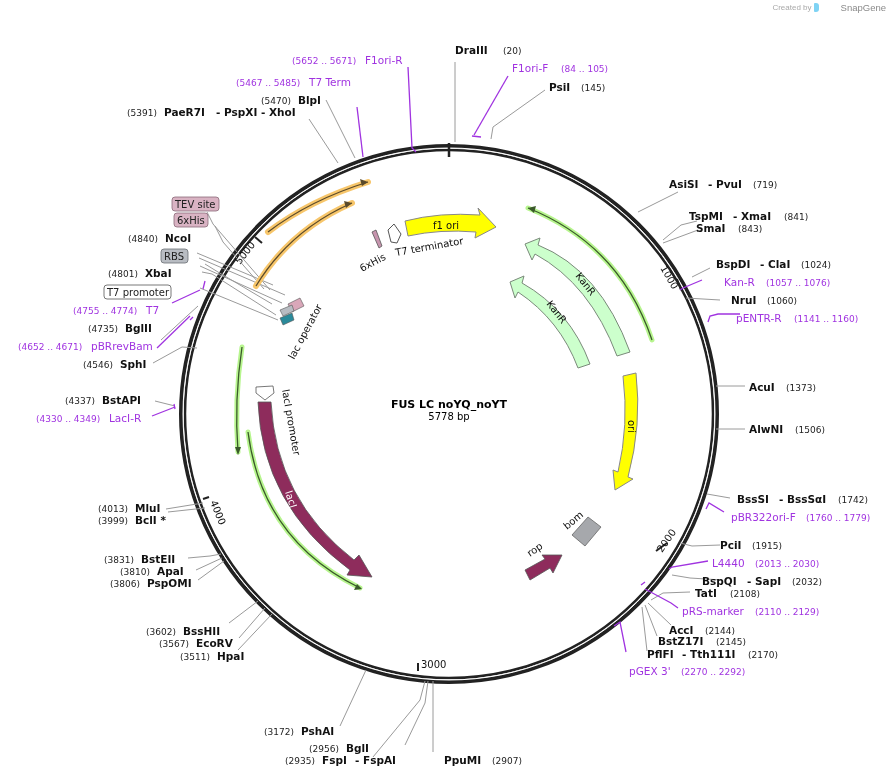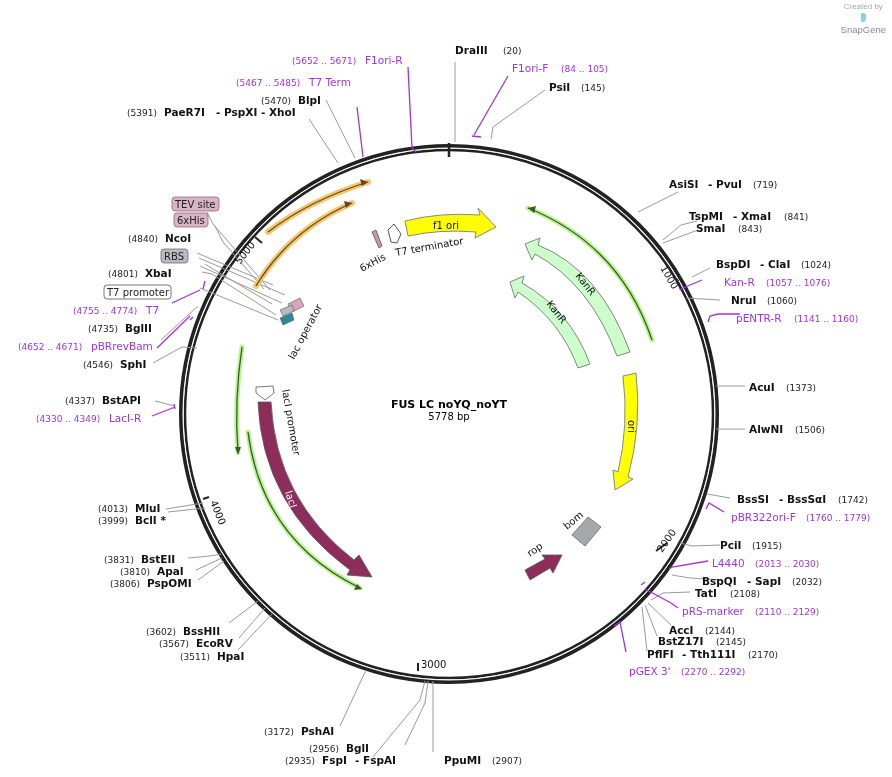--- a/index.html
+++ b/index.html
@@ -1,19 +1,19 @@
 <!DOCTYPE html>
 <html><head>
 <meta charset="utf-8">
 <style>
   html, body { margin: 0; padding: 0; background: #ffffff; }
   body { width: 892px; height: 777px; overflow: hidden; position: relative; font-family: "DejaVu Sans", sans-serif; }
   #map { position: absolute; left: 0; top: 0; }
-  .credit { position: absolute; right: 6px; top: 2px; font-size: 8px; color: #a9a9a9; font-family: "Liberation Sans", sans-serif; display: flex; align-items: center; gap: 2px; flex-direction: column; }
-  .credit .brand { font-size: 9.5px; color: #8a8a8a; }
+  .credit { position: absolute; right: 6px; top: 2px; font-size: 8px; color: #a9a9a9; font-family: "Liberation Sans", sans-serif; display: flex; align-items: center; gap: 2px; }
+  .credit .brand { font-size: 9.5px; color: #8a8a8a; margin-left: 20px; }
   .credit .logo { width: 5px; height: 9px; background: #7fd3f4; border-radius: 1px 3px 3px 1px; display: inline-block; }
   .enz { font-family: "DejaVu Sans", sans-serif; font-size: 10.5px; font-weight: bold; fill: #111; }
   .pos { font-family: "DejaVu Sans", sans-serif; font-size: 9px; fill: #222; }
   .prim { font-family: "DejaVu Sans", sans-serif; font-size: 10.5px; fill: #a033e0; }
   .primpos { font-family: "DejaVu Sans", sans-serif; font-size: 9px; fill: #a033e0; }
   .feat { font-family: "DejaVu Sans", sans-serif; font-size: 10px; fill: #111; }
   .tick { font-family: "DejaVu Sans", sans-serif; font-size: 10px; fill: #111; }
   .title { font-family: "DejaVu Sans", sans-serif; font-size: 11px; font-weight: bold; fill: #000; }
   .sub { font-family: "DejaVu Sans", sans-serif; font-size: 10px; fill: #000; }
   .boxlbl { font-family: "DejaVu Sans", sans-serif; font-size: 10px; fill: #222; }

